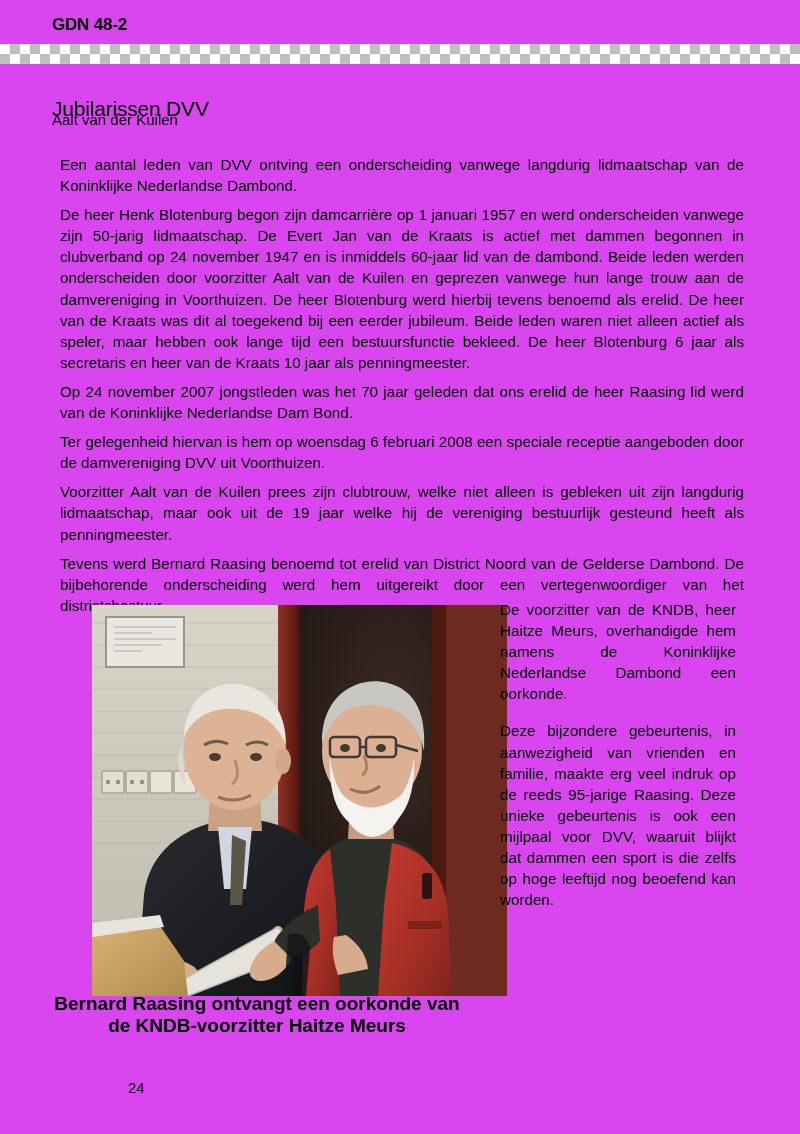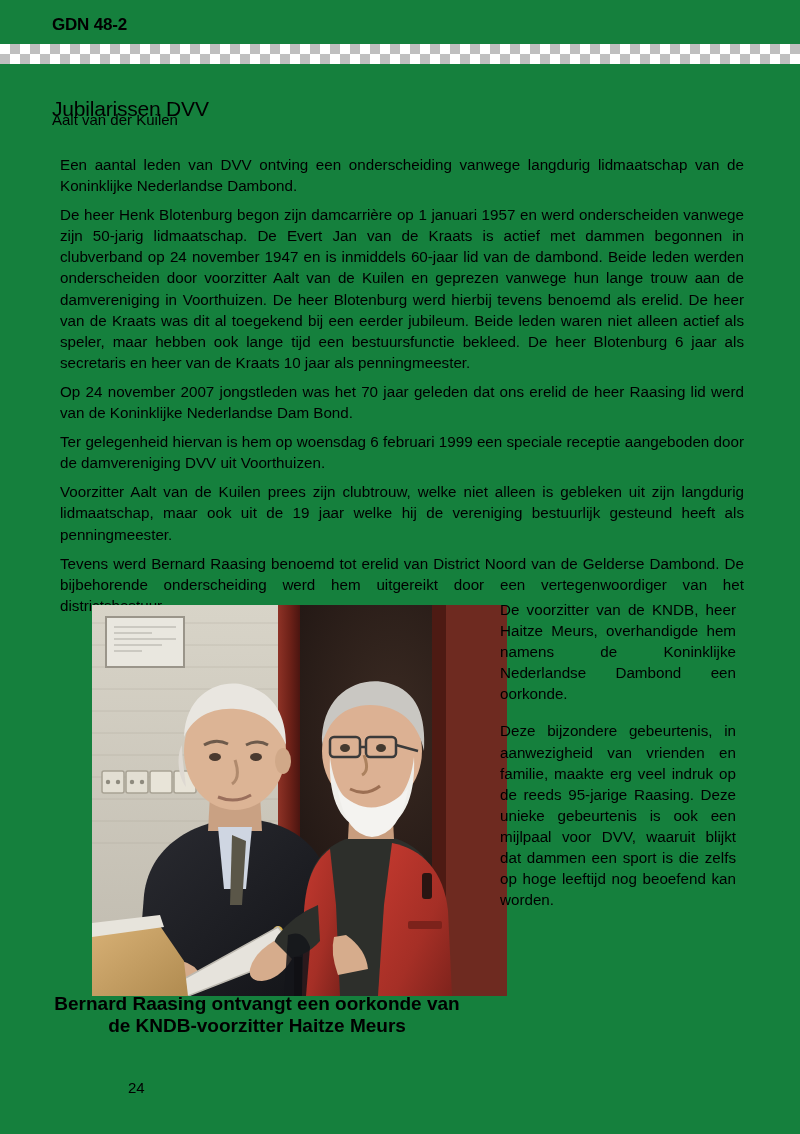--- a/index.html
+++ b/index.html
@@ -13,21 +13,21 @@
     height: 1134px;
     position: relative;
     font-family: "Liberation Sans", sans-serif;
     color: #000000;
     overflow: hidden;
   }
 
   .page {
     position: absolute;
     inset: 0;
-    background: #15803d;
+    background: #d946ef;
   }
 
   
   .running-head {
     position: absolute;
     left: 52px;
     top: 16px;
     font-size: 17px;
     font-weight: bold;
     letter-spacing: -0.2px;
@@ -151,21 +151,21 @@
 
   <div class="checker-band"></div>
 
   <h1 class="article-title">Jubilarissen DVV</h1>
   <div class="article-byline">Aalt van der Kuilen</div>
 
   <div class="body-column">
     <p>Een aantal leden van DVV ontving een onderscheiding vanwege langdurig lidmaatschap van de Koninklijke Nederlandse Dambond.</p>
     <p>De heer Henk Blotenburg begon zijn damcarrière op 1 januari 1957 en werd onderscheiden vanwege zijn 50-jarig lidmaatschap. De Evert Jan van de Kraats is actief met dammen begonnen in clubverband op 24 november 1947 en is inmiddels 60-jaar lid van de dambond. Beide leden werden onderscheiden door voorzitter Aalt van de Kuilen en geprezen vanwege hun lange trouw aan de damvereniging in Voorthuizen. De heer Blotenburg werd hierbij tevens benoemd als erelid. De heer van de Kraats was dit al toegekend bij een eerder jubileum. Beide leden waren niet alleen actief als speler, maar hebben ook lange tijd een bestuursfunctie bekleed. De heer Blotenburg 6 jaar als secretaris en heer van de Kraats 10 jaar als penningmeester.</p>
     <p>Op 24 november 2007 jongstleden was het 70 jaar geleden dat ons erelid de heer Raasing lid werd van de Koninklijke Nederlandse Dam Bond.</p>
-    <p>Ter gelegenheid hiervan is hem op woensdag 6 februari 1999 een speciale receptie aangeboden door de damvereniging DVV uit Voorthuizen.</p>
+    <p>Ter gelegenheid hiervan is hem op woensdag 6 februari 2008 een speciale receptie aangeboden door de damvereniging DVV uit Voorthuizen.</p>
     <p>Voorzitter Aalt van de Kuilen prees zijn clubtrouw, welke niet alleen is gebleken uit zijn langdurig lidmaatschap, maar ook uit de 19 jaar welke hij de vereniging bestuurlijk gesteund heeft als penningmeester.</p>
     <p>Tevens werd Bernard Raasing benoemd tot erelid van District Noord van de Gelderse Dambond. De bijbehorende onderscheiding werd hem uitgereikt door een vertegenwoordiger van het districtsbestuur.</p>
   </div>
 
   <div class="media-row">
 
     <figure class="photo-frame">
       <svg viewBox="0 0 415 391" preserveAspectRatio="xMidYMid slice">
         <defs>
           <linearGradient id="wallGrad" x1="0" y1="0" x2="0" y2="1">

